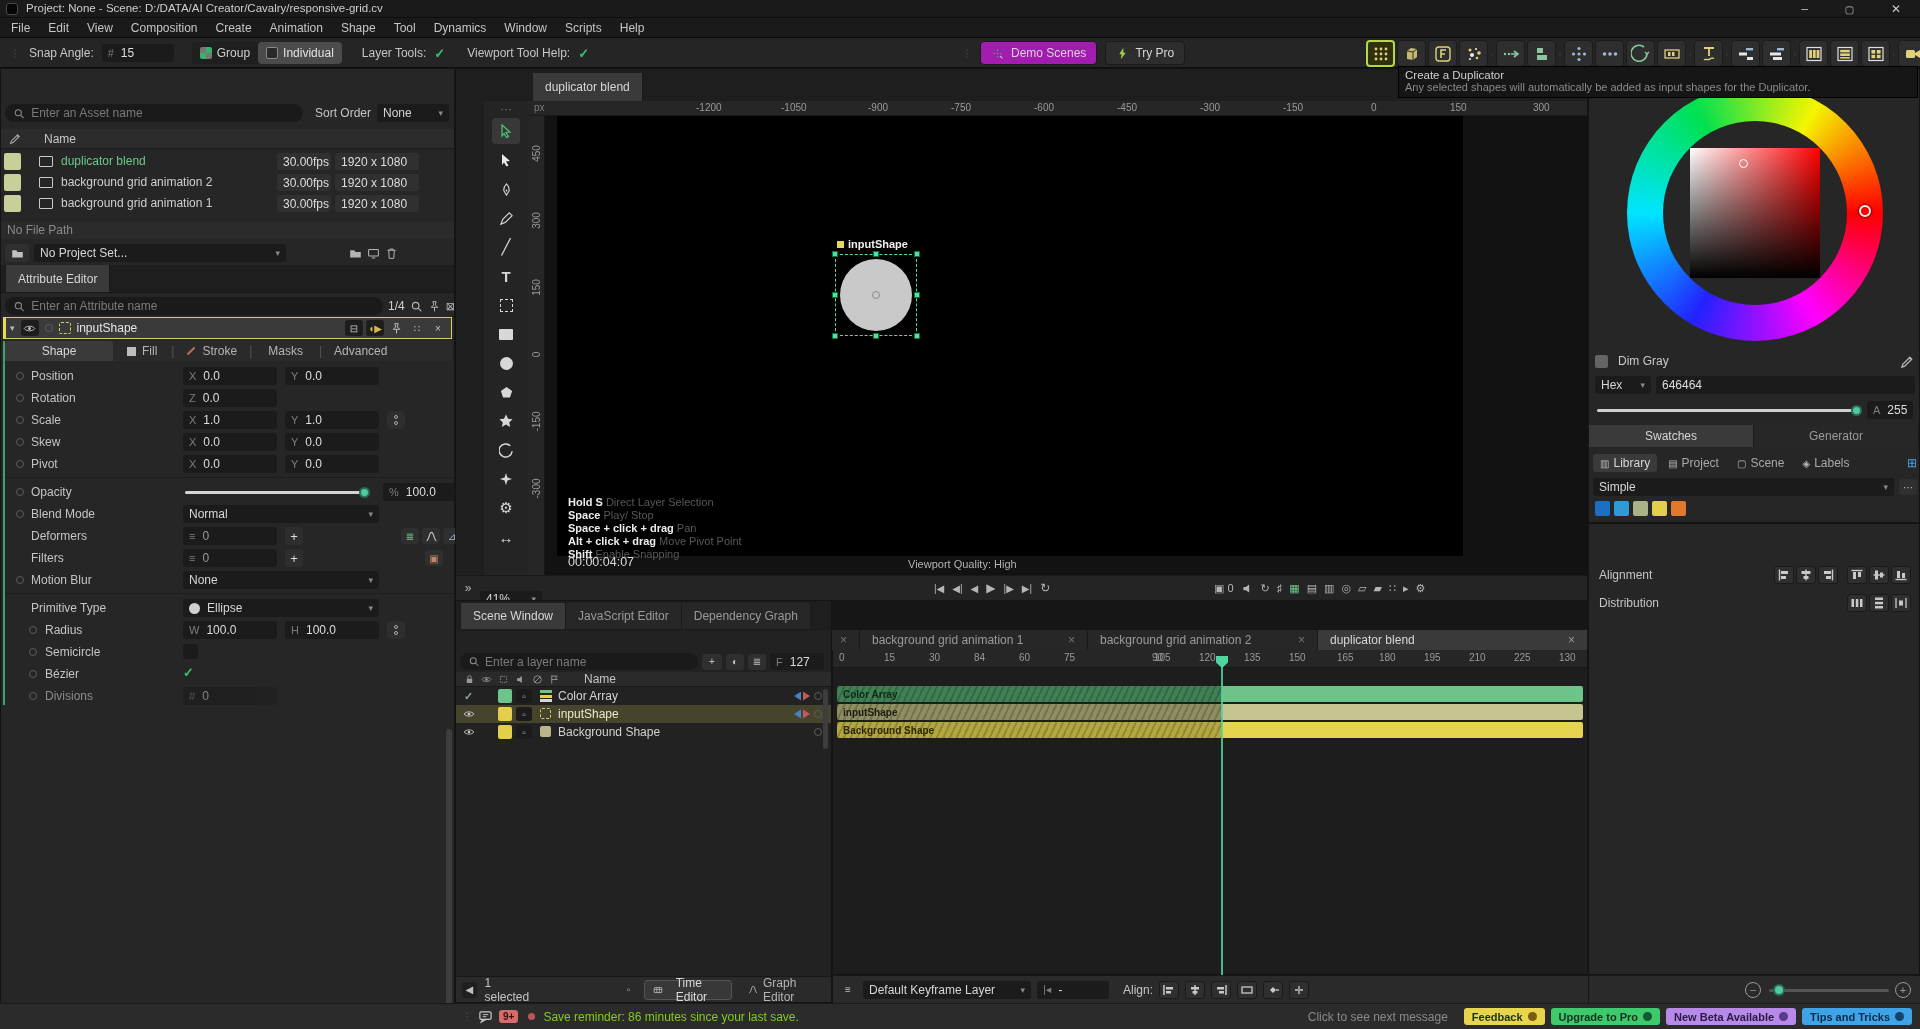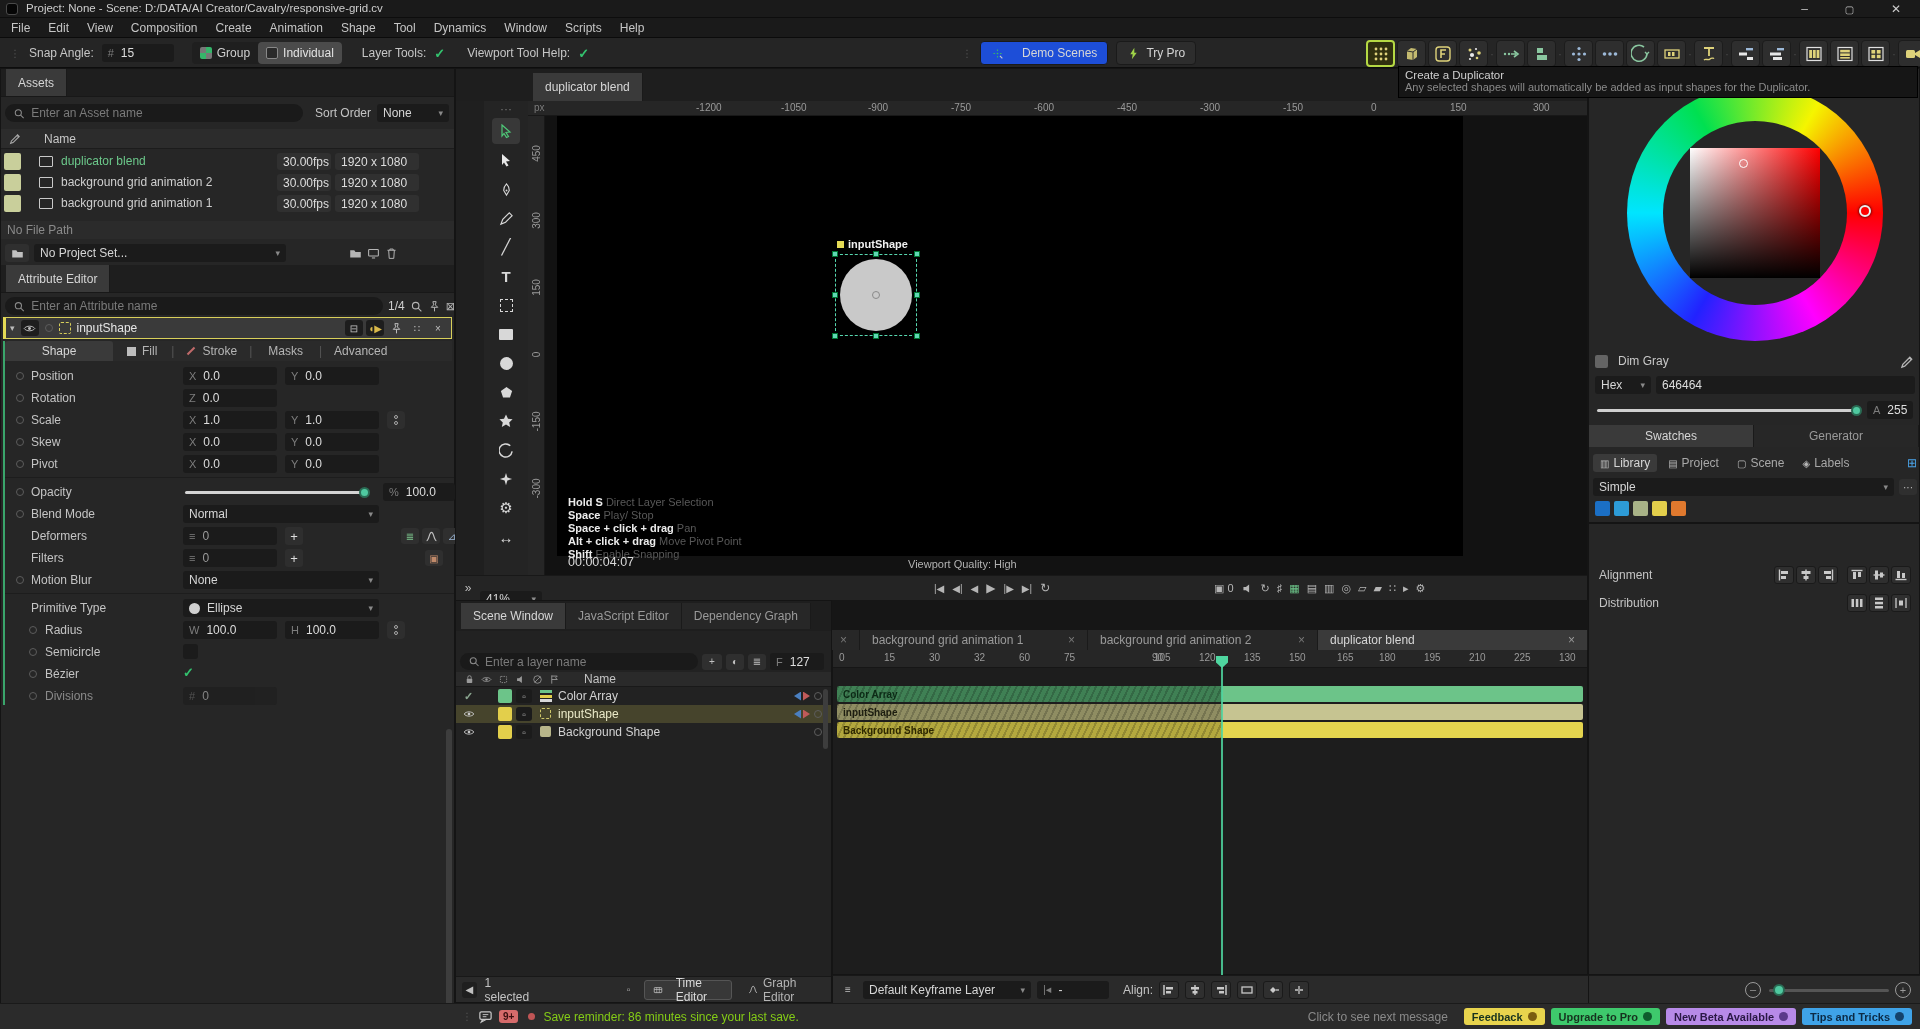--- a/index.html
+++ b/index.html
@@ -176,21 +176,21 @@
         <span style="color:#e2e2e2;">Individual</span>
       </span>
     </span>
     <span style="margin-left:12px;color:#c6c6c6;">Layer Tools:</span>
     <span class="check">✓</span>
     <span style="margin-left:14px;color:#c6c6c6;">Viewport Tool Help:</span>
     <span class="check">✓</span>
   </div>
   <div class="a f" style="left:962px;top:3px;gap:8px;">
     <span style="color:#555;font-size:10px;">⋮</span>
-    <span class="f" style="height:24px;padding:0 10px;background:#1d4ed8;border:1px solid #1a1a1a;border-radius:4px;gap:18px;">
+    <span class="f" style="height:24px;padding:0 10px;background:#a21caf;border:1px solid #1a1a1a;border-radius:4px;gap:7px;">
       <svg class="i" viewBox="0 0 16 16">
           <path d="M8 3v10M3 8h10" stroke="#35b56a" stroke-width="1.4" stroke-dasharray="2 2"></path>
           <path d="M11 11l3 3" stroke="#ccc" stroke-width="1.4"></path>
         </svg>
       <span style="color:#d6d6d6;">Demo Scenes</span>
     </span>
     <span class="f" style="height:24px;padding:0 10px;background:#2d2d2d;border:1px solid #1a1a1a;border-radius:4px;gap:6px;">
       <svg class="i" viewBox="0 0 16 16">
           <path d="M9 1L4 9h3l-1 6 6-8H9z" fill="#9fd348"></path>
         </svg>
@@ -341,23 +341,20 @@
       </span>
   </div>
 </div>
 
 <div class="a" style="left:1398px;top:66px;width:520px;height:32px;background:#161616;border:1px solid #000;padding:2px 6px;z-index:50;">
   <div style="color:#cfcfcf;font-size:11.5px;">Create a Duplicator</div>
   <div style="color:#8a8a8a;font-size:11px;">Any selected shapes will automatically be added as input shapes for the Duplicator.</div>
 </div>
 
 <div class="panel" style="left:0;top:68px;width:455px;height:961px;">
-  <div class="a tabstrip" style="left:0;top:0;width:453px;height:28px;border-bottom:1px solid #181818;">
-    <span class="tab active" style="margin-left:5px;height:27px;">Assets</span>
-  </div>
   <div class="a f" style="left:0;top:32px;width:453px;height:24px;padding:0 4px;gap:6px;">
     <span class="srch" style="flex:0 0 298px;">
       <svg class="i" style="margin-right:6px;">
           <use href="#i-mag"></use>
         </svg>
       <input placeholder="Enter an Asset name" style="">
     </span>
     <span style="color:#c4c4c4;margin-left:6px;">Sort Order</span>
     <span class="drop" style="width:72px;">
         <span>None</span>
@@ -946,21 +943,21 @@
       <span style="color:#b5b5b5;">Graph Editor</span>
     </span>
   </div>
 </div>
 
 <div class="panel" style="left:832px;top:650px;width:756px;height:325px;background:#1d1d1d;border-top:0;">
   <div class="a tick-h" style="left:0;top:0;width:754px;height:18px;background:#262626;border-bottom:1px solid #161616;">
     <span class="tlabel" style="left:6px;">0</span>
     <span class="tlabel" style="left:51px;">15</span>
     <span class="tlabel" style="left:96px;">30</span>
-    <span class="tlabel" style="left:141px;">32</span>
+    <span class="tlabel" style="left:141px;">84</span>
     <span class="tlabel" style="left:186px;">60</span>
     <span class="tlabel" style="left:231px;">75</span>
     <span class="tlabel" style="left:276px;margin-left:43px;">90</span>
     <span class="tlabel" style="left:321px;">105</span>
     <span class="tlabel" style="left:366px;">120</span>
     <span class="tlabel" style="left:411px;">135</span>
     <span class="tlabel" style="left:456px;">150</span>
     <span class="tlabel" style="left:504px;">165</span>
     <span class="tlabel" style="left:546px;">180</span>
     <span class="tlabel" style="left:591px;">195</span>

